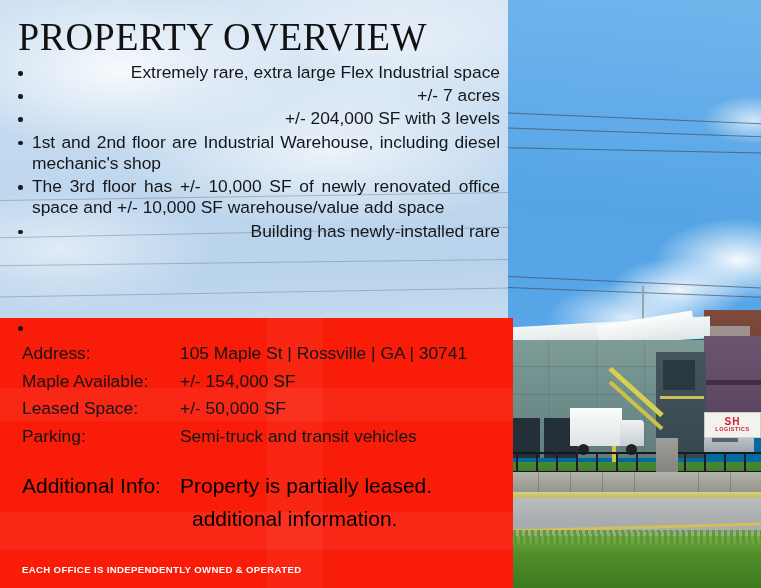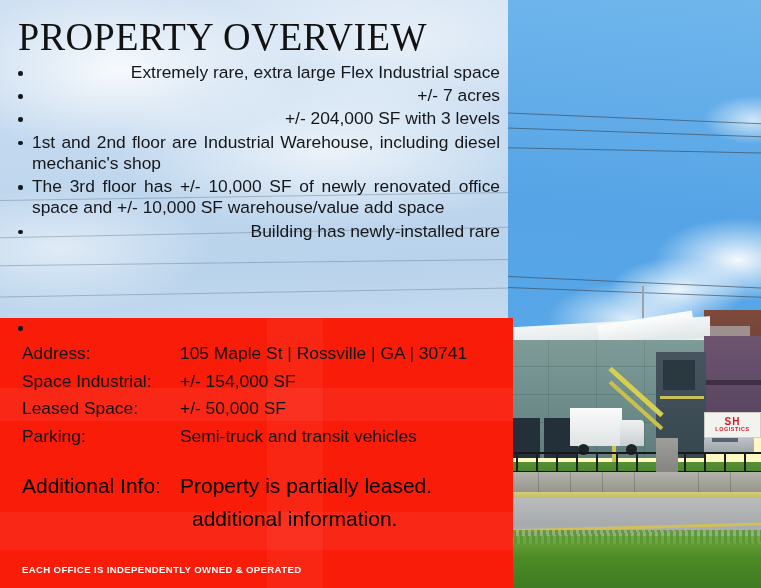--- a/index.html
+++ b/index.html
@@ -29,21 +29,21 @@
     background:rgba(110,125,140,.45);
   }
   .sky-bg .wire.w1{top:196px;transform:rotate(-0.9deg);}
   .sky-bg .wire.w2{top:232px;transform:rotate(-1.2deg);}
   .sky-bg .wire.w3{top:262px;transform:rotate(-0.7deg);}
   .sky-bg .wire.w4{top:292px;transform:rotate(-1.0deg);}
 
   
   .photo{
     position:absolute;left:508px;top:0;width:253px;height:588px;
-    overflow:hidden;background:#fef9c3;
+    overflow:hidden;background:#0369a1;
   }
   .ph-sky{
     position:absolute;left:0;top:0;width:253px;height:330px;
     background:
       radial-gradient(ellipse 120px 60px at 230px 260px, rgba(255,255,255,.95) 0%, rgba(255,255,255,0) 70%),
       radial-gradient(ellipse 95px 45px at 170px 290px, rgba(255,255,255,.9) 0%, rgba(255,255,255,0) 72%),
       radial-gradient(ellipse 70px 34px at 245px 120px, rgba(255,255,255,.7) 0%, rgba(255,255,255,0) 72%),
       radial-gradient(ellipse 110px 48px at 120px 318px, rgba(255,255,255,.8) 0%, rgba(255,255,255,0) 74%),
       linear-gradient(185deg,#6fb6ec 0%,#62ace9 35%,#56a4e6 62%,#57a6e7 100%);
   }
@@ -331,21 +331,21 @@
     <div class="ghost"></div>
     <div class="empty-bullet"></div>
 
     <table class="spec-table">
       <tbody>
         <tr>
           <td class="lbl">Address:</td>
           <td class="val">105 Maple St | Rossville | GA | 30741</td>
         </tr>
         <tr>
-          <td class="lbl">Space Industrial:</td>
+          <td class="lbl">Maple Available:</td>
           <td class="val">+/- 154,000  SF</td>
         </tr>
         <tr>
           <td class="lbl">Leased Space:</td>
           <td class="val">+/-  50,000  SF</td>
         </tr>
         <tr>
           <td class="lbl">Parking:</td>
           <td class="val">Semi-truck and transit vehicles</td>
         </tr>

